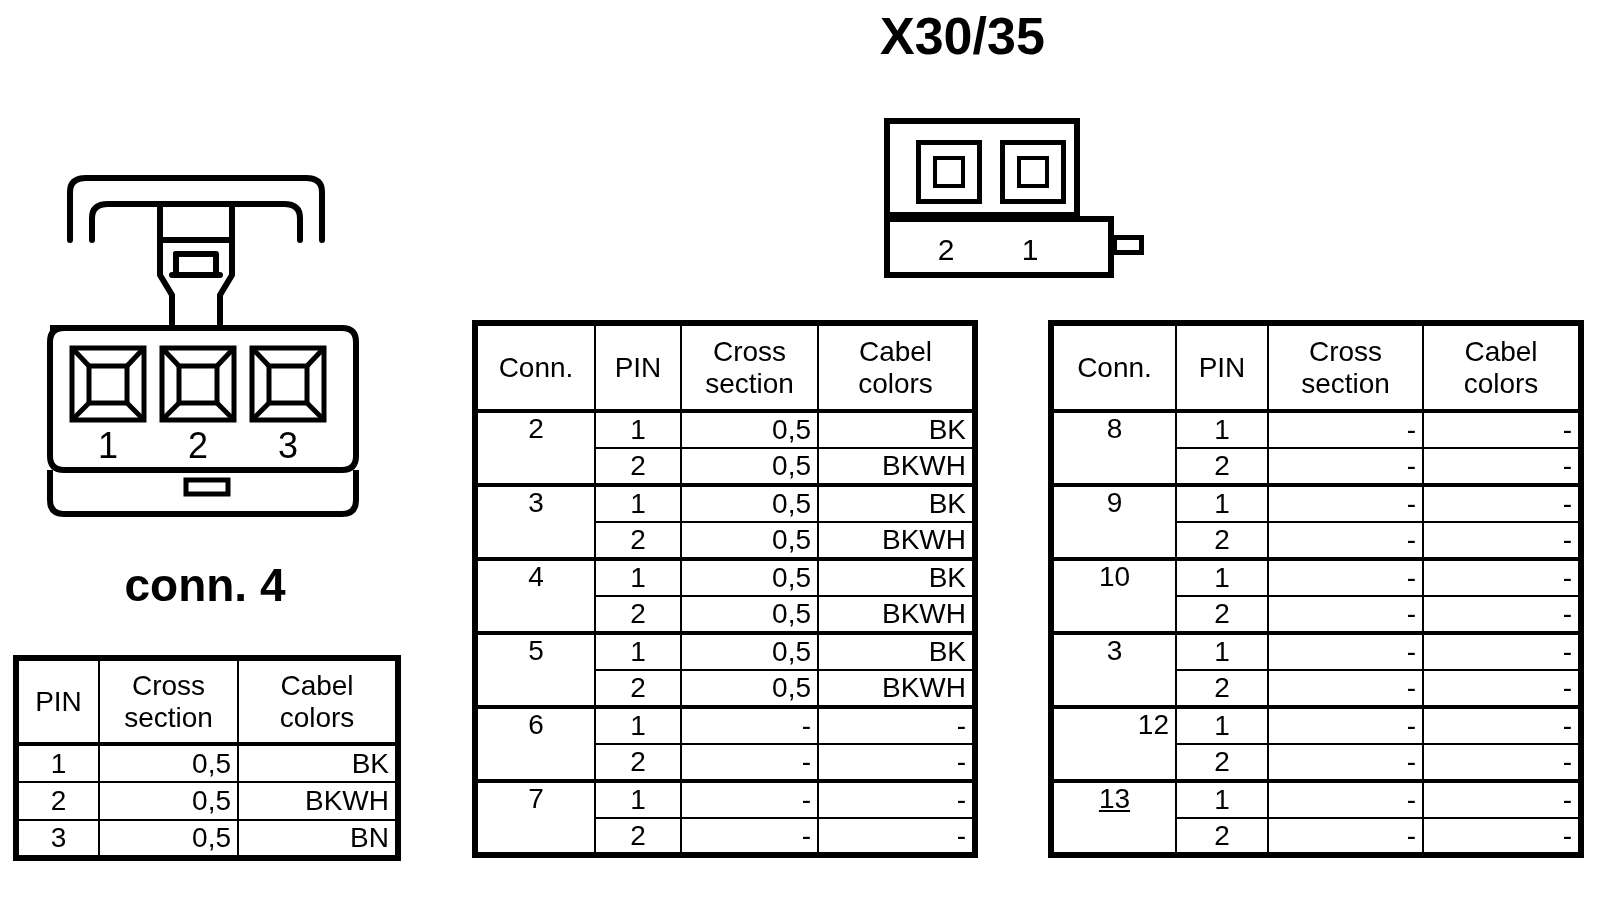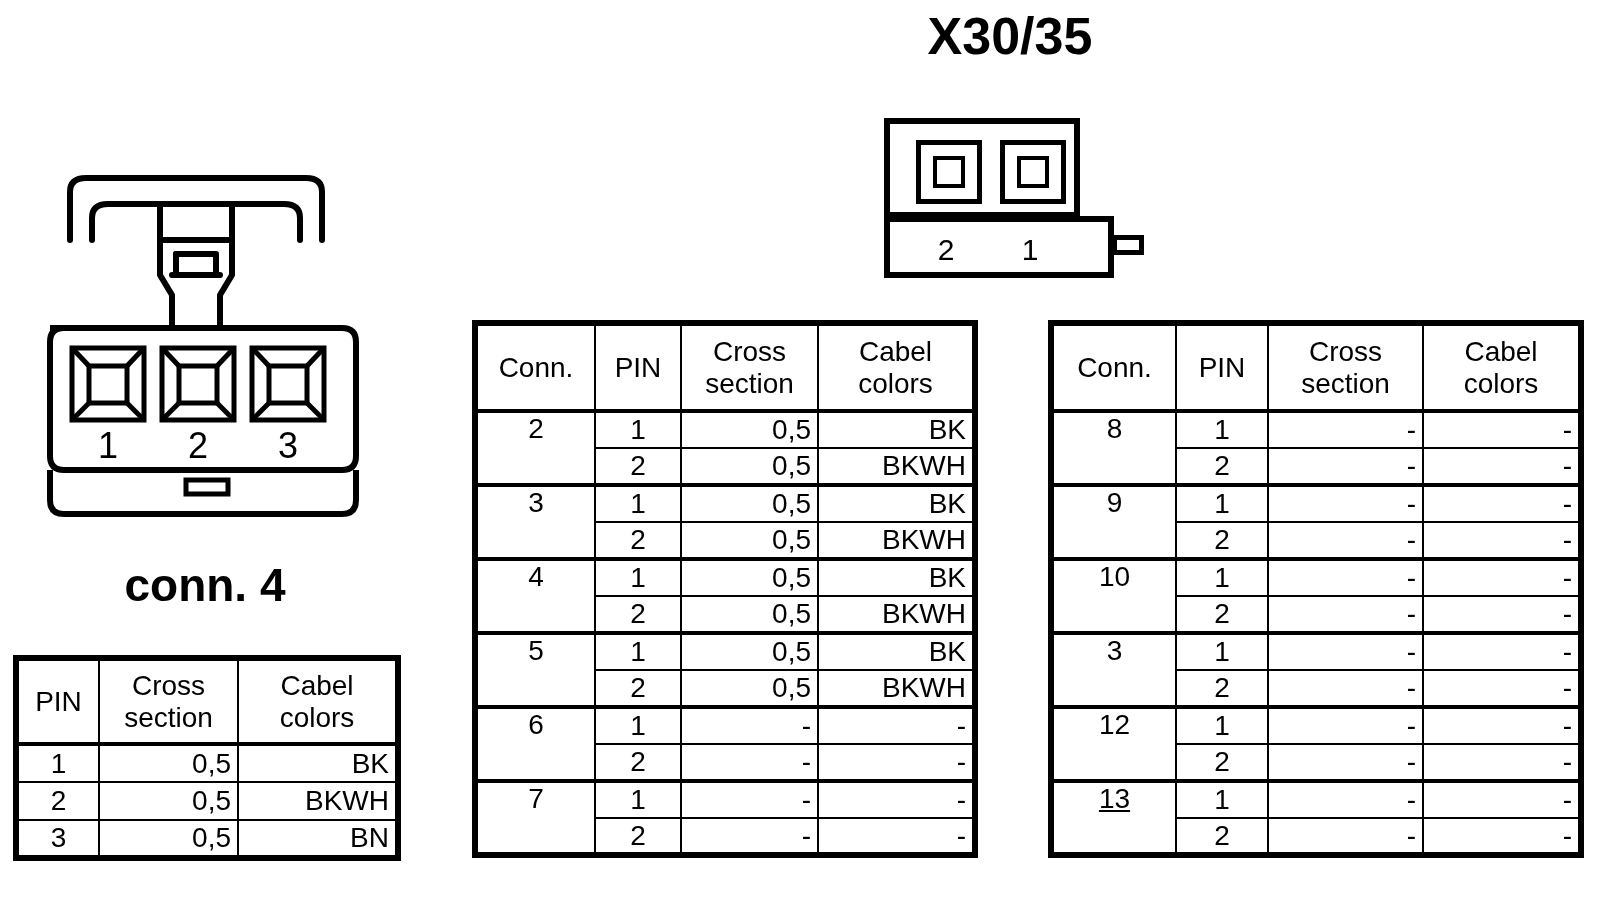--- a/index.html
+++ b/index.html
@@ -19,21 +19,21 @@
     background: #ffffff;
     overflow: hidden;
   }
 
   
   .title {
     position: absolute;
     left: 880px;
     top: 10px;
     width: 260px;
-    text-align: center;
+    text-align: left;
     font-size: 52px;
     font-weight: bold;
     letter-spacing: 0px;
     line-height: 1;
     white-space: nowrap;
   }
 
   
   .x3035 {
     position: absolute;
@@ -484,21 +484,21 @@
           <td class="c-center">1</td>
           <td class="c-left">-</td>
           <td class="c-left">-</td>
         </tr>
         <tr>
           <td class="c-center">2</td>
           <td class="c-left">-</td>
           <td class="c-left">-</td>
         </tr>
         <tr class="group-start">
-          <td class="conn-span" rowspan="2" style="vertical-align: top;">12</td>
+          <td class="conn-span" rowspan="2" style="vertical-align: top; text-align: right;">12</td>
           <td class="c-center">1</td>
           <td class="c-left">-</td>
           <td class="c-left">-</td>
         </tr>
         <tr>
           <td class="c-center">2</td>
           <td class="c-left">-</td>
           <td class="c-left">-</td>
         </tr>
         <tr class="group-start">

